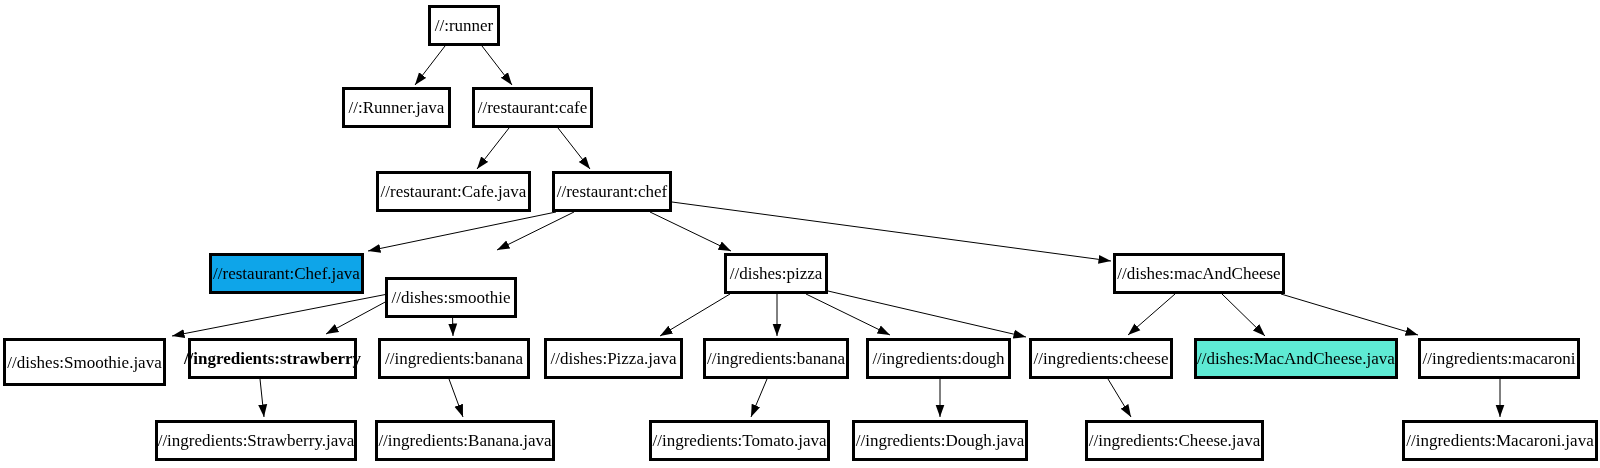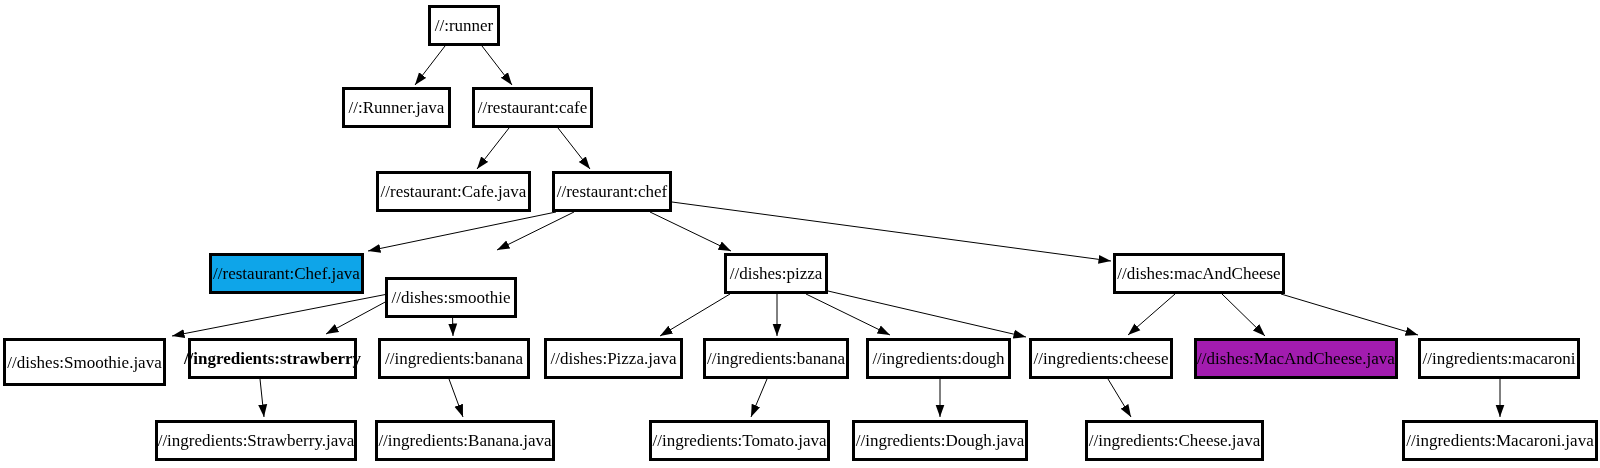--- a/index.html
+++ b/index.html
@@ -88,21 +88,21 @@
       <div class="node" style="left: 385px; top: 253px; width: 132px; height: 41px; border-color: rgb(0, 0, 0); background: rgb(255, 255, 255); color: rgb(0, 0, 0); margin-top: 24px;">//dishes:smoothie</div>
       <div class="node" style="left: 724px; top: 253px; width: 104px; height: 41px; border-color: rgb(0, 0, 0); background: rgb(255, 255, 255); color: rgb(0, 0, 0);">//dishes:pizza</div>
       <div class="node" style="left: 1113px; top: 253px; width: 172px; height: 41px; border-color: rgb(0, 0, 0); background: rgb(255, 255, 255); color: rgb(0, 0, 0);">//dishes:macAndCheese</div>
       <div class="node" style="left: 3px; top: 338px; width: 163px; height: 48px; border-color: rgb(0, 0, 0); background: rgb(255, 255, 255); color: rgb(0, 0, 0);">//dishes:Smoothie.java</div>
       <div class="node" style="left: 188px; top: 338px; width: 169px; height: 41px; border-color: rgb(0, 0, 0); background: rgb(255, 255, 255); color: rgb(0, 0, 0); font-weight: bold;">//ingredients:strawberry</div>
       <div class="node" style="left: 378px; top: 338px; width: 152px; height: 41px; border-color: rgb(0, 0, 0); background: rgb(255, 255, 255); color: rgb(0, 0, 0);">//ingredients:banana</div>
       <div class="node" style="left: 544px; top: 338px; width: 139px; height: 41px; border-color: rgb(0, 0, 0); background: rgb(255, 255, 255); color: rgb(0, 0, 0);">//dishes:Pizza.java</div>
       <div class="node" style="left: 703px; top: 338px; width: 146px; height: 41px; border-color: rgb(0, 0, 0); background: rgb(255, 255, 255); color: rgb(0, 0, 0);">//ingredients:banana</div>
       <div class="node" style="left: 866px; top: 338px; width: 145px; height: 41px; border-color: rgb(0, 0, 0); background: rgb(255, 255, 255); color: rgb(0, 0, 0);">//ingredients:dough</div>
       <div class="node" style="left: 1029px; top: 338px; width: 144px; height: 41px; border-color: rgb(0, 0, 0); background: rgb(255, 255, 255); color: rgb(0, 0, 0);">//ingredients:cheese</div>
-      <div class="node" style="left: 1194px; top: 338px; width: 204px; height: 41px; border-color: rgb(0, 0, 0); background: #a21caf; color: rgb(0, 0, 0);">//dishes:MacAndCheese.java</div>
+      <div class="node" style="left: 1194px; top: 338px; width: 204px; height: 41px; border-color: rgb(0, 0, 0); background: #5eead4; color: rgb(0, 0, 0);">//dishes:MacAndCheese.java</div>
       <div class="node" style="left: 1418px; top: 338px; width: 162px; height: 41px; border-color: rgb(0, 0, 0); background: rgb(255, 255, 255); color: rgb(0, 0, 0);">//ingredients:macaroni</div>
       <div class="node" style="left: 155px; top: 420px; width: 202px; height: 41px; border-color: rgb(0, 0, 0); background: rgb(255, 255, 255); color: rgb(0, 0, 0);">//ingredients:Strawberry.java</div>
       <div class="node" style="left: 375px; top: 420px; width: 180px; height: 41px; border-color: rgb(0, 0, 0); background: rgb(255, 255, 255); color: rgb(0, 0, 0);">//ingredients:Banana.java</div>
       <div class="node" style="left: 649px; top: 420px; width: 181px; height: 41px; border-color: rgb(0, 0, 0); background: rgb(255, 255, 255); color: rgb(0, 0, 0);">//ingredients:Tomato.java</div>
       <div class="node" style="left: 852px; top: 420px; width: 176px; height: 41px; border-color: rgb(0, 0, 0); background: rgb(255, 255, 255); color: rgb(0, 0, 0);">//ingredients:Dough.java</div>
       <div class="node" style="left: 1046px; top: 420px; width: 179px; height: 41px; border-color: rgb(0, 0, 0); background: rgb(255, 255, 255); color: rgb(0, 0, 0); margin-left: 39px;">//ingredients:Cheese.java</div>
       <div class="node" style="left: 1402px; top: 420px; width: 196px; height: 41px; border-color: rgb(0, 0, 0); background: rgb(255, 255, 255); color: rgb(0, 0, 0); text-align: center;">//ingredients:Macaroni.java</div>
     </div>
 </div>
 

